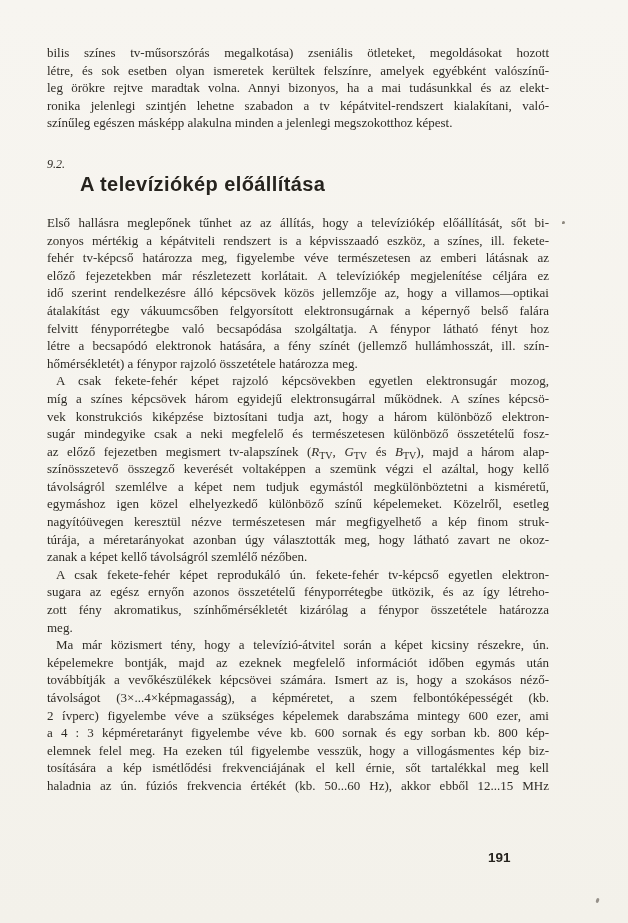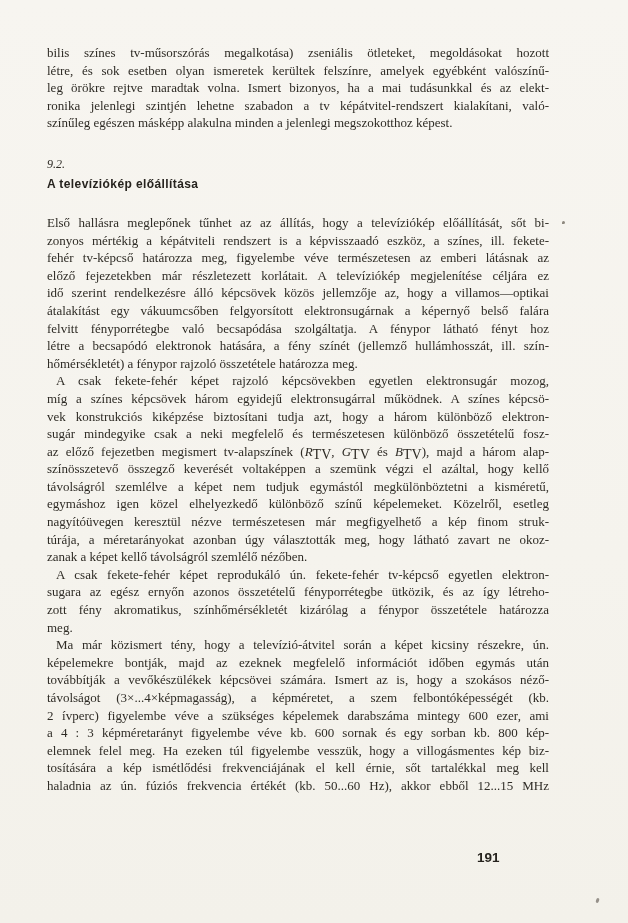--- a/index.html
+++ b/index.html
@@ -29,43 +29,44 @@
     white-space: normal;
     color: #2e2b25;
   }
   .para .line.last {
     text-align-last: left;
   }
   .para.indent .line:first-child {
     text-indent: 9px;
   }
   .para .line sub {
-    font-size: 14px;
+    font-size: 10px;
     vertical-align: -2.5px;
     line-height: 0;
   }
   .section-head { margin-top: 24px; margin-bottom: 20px; }
   .section-number {
     font-style: italic;
     font-size: 12px;
     line-height: 16px;
     color: #2e2b25;
   }
   .section-title {
     font-family: "Liberation Sans", "DejaVu Sans", sans-serif;
     font-weight: bold;
-    font-size: 12px;
+    font-size: 20px;
     letter-spacing: 0.4px;
     line-height: 20px;
     margin-top: 2px;
     color: #26231e;
+    margin-left: 33px;
   }
   .page-number {
     position: absolute;
-    left: 477px; top: 850px;
+    left: 488px; top: 850px;
     font-family: "Liberation Sans", "DejaVu Sans", sans-serif;
     font-weight: bold;
     font-size: 13.5px;
     color: #26231e;
   }
   .speck-1 {
     position: absolute;
     left: 562px; top: 221px;
     width: 3px; height: 3px;
     background: #8d887e;
@@ -83,21 +84,21 @@
 </head>
 <body>
 
 <div class="page">
 
   <div class="text-block">
 
     <div class="para">
         <div class="line">bilis színes tv-műsorszórás megalkotása) zseniális ötleteket, megoldásokat hozott</div>
         <div class="line">létre, és sok esetben olyan ismeretek kerültek felszínre, amelyek egyébként valószínű-</div>
-        <div class="line">leg örökre rejtve maradtak volna. Ismert bizonyos, ha a mai tudásunkkal és az elekt-</div>
+        <div class="line">leg örökre rejtve maradtak volna. Annyi bizonyos, ha a mai tudásunkkal és az elekt-</div>
         <div class="line">ronika jelenlegi szintjén lehetne szabadon a tv képátvitel-rendszert kialakítani, való-</div>
         <div class="line last">színűleg egészen másképp alakulna minden a jelenlegi megszokotthoz képest.</div>
       </div>
 
     <div class="section-head">
       <div class="section-number">9.2.</div>
       <div class="section-title">A televíziókép előállítása</div>
     </div>
 
     <div class="para">

